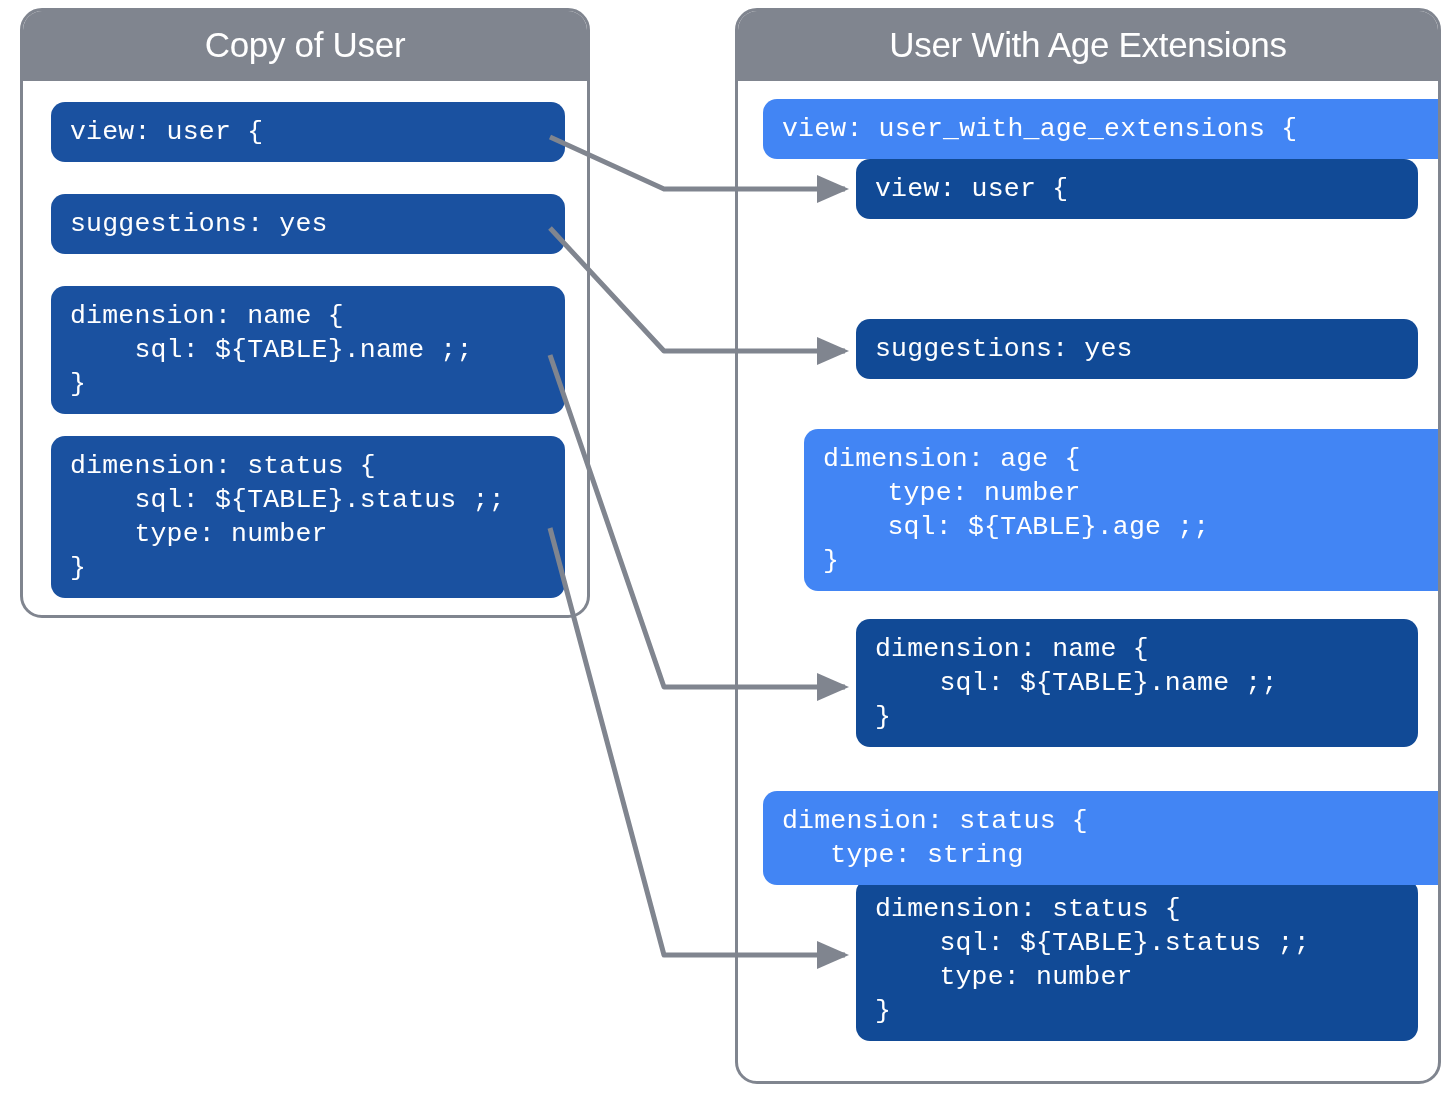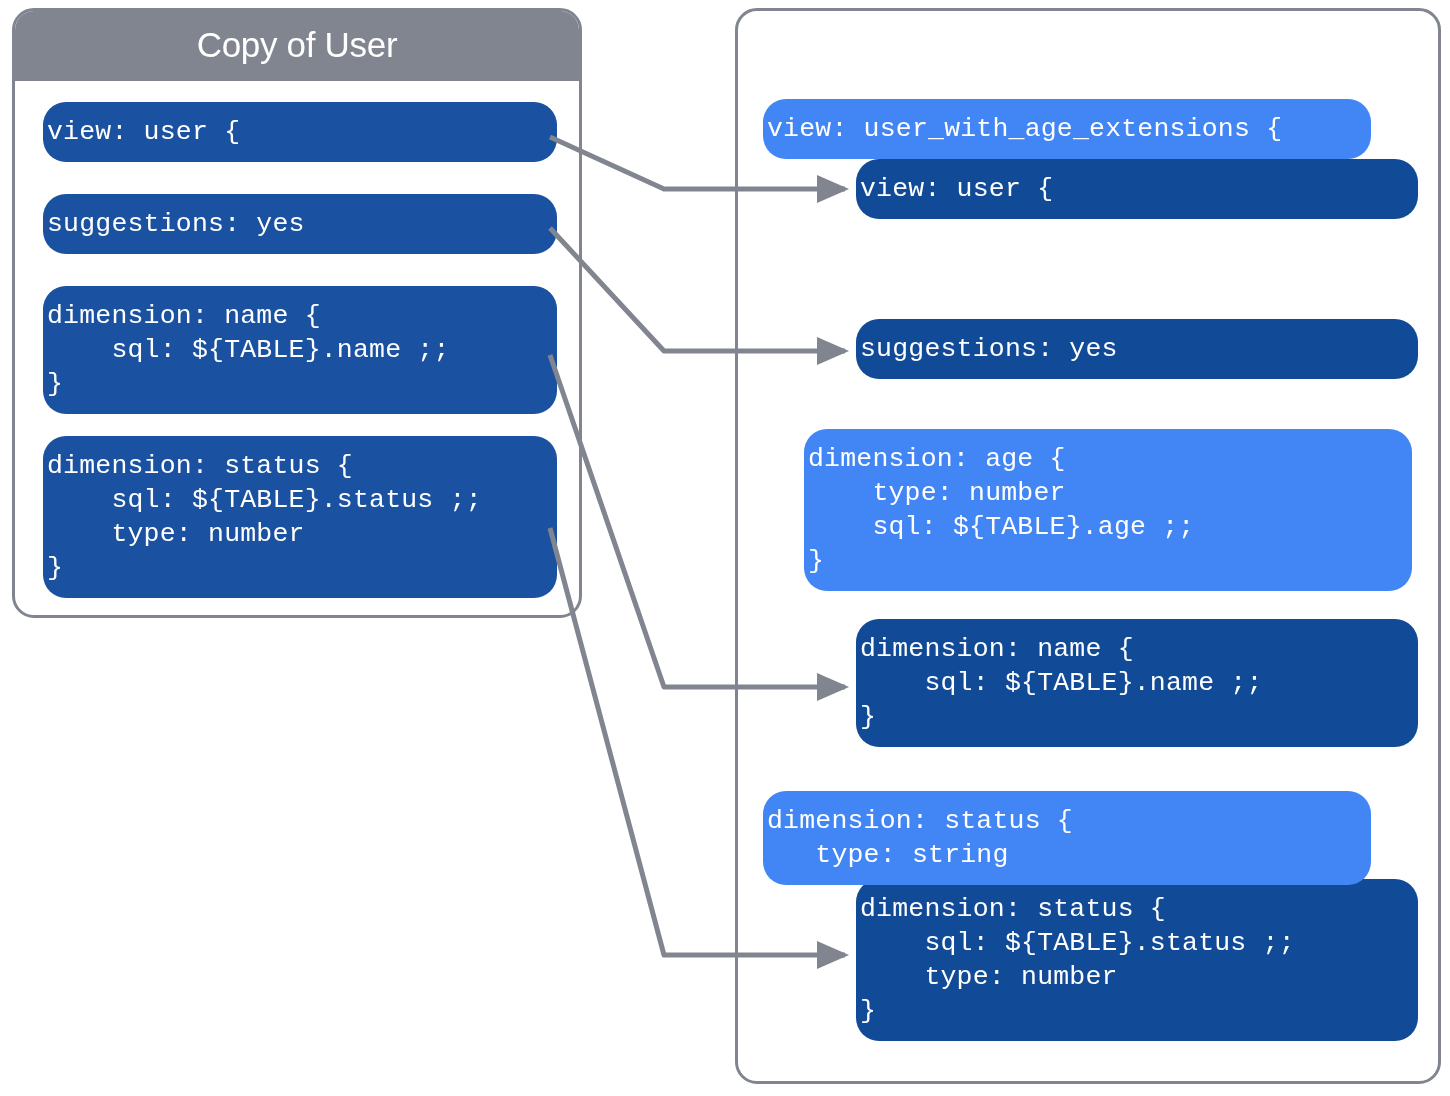--- a/index.html
+++ b/index.html
@@ -34,21 +34,21 @@
     color: #ffffff;
     text-align: center;
     font-family: "Liberation Sans", sans-serif;
     font-size: 35px;
     font-weight: 400;
     line-height: 1;
     letter-spacing: -0.3px;
     white-space: nowrap;
   }
   #panel-left {
-    left: 12px;
+    left: 20px;
     top: 8px;
     width: 570px;
     height: 610px;
   }
   #panel-left .panel-header {
     padding: 16px 0 19px 0;
   }
   #panel-right {
     left: 735px;
     top: 8px;
@@ -56,44 +56,44 @@
     height: 1076px;
   }
   #panel-right .panel-header {
     padding: 16px 0 19px 0;
   }
 
   
   .code-block {
     position: absolute;
     box-sizing: border-box;
-    border-radius: 23px;
+    border-radius: 14px;
     color: #ffffff;
     font-family: "Liberation Mono", "DejaVu Sans Mono", monospace;
     font-size: 26.5px;
     line-height: 34px;
     letter-spacing: 0.2px;
     white-space: pre;
-    padding: 13px 18px 13px 4px;
+    padding: 13px 18px 13px 19px;
   }
   .blk-dark {
     background: #1a51a0;
   }
   .blk-navy {
     background: #114a96;
   }
   .blk-light {
     background: #4285f4;
   }
 
   
   .left-blk { left: 28px; width: 514px; }
 
   
-  .right-outer { left: 25px; width: 608px; }
+  .right-outer { left: 25px; width: 688px; }
   .right-inner { left: 118px; width: 562px; }
 
   
   #connectors {
     position: absolute;
     left: 0;
     top: 0;
     width: 1450px;
     height: 1096px;
     pointer-events: none;
@@ -115,20 +115,21 @@
     sql: ${TABLE}.name ;;
 }</div>
 
     <div class="code-block blk-dark left-blk" style="top:425px;">dimension: status {
     sql: ${TABLE}.status ;;
     type: number
 }</div>
   </div>
 
   <div class="panel" id="panel-right">
+    <div class="panel-header">User With Age Extensions</div>
 
     <div class="code-block blk-light right-outer" style="top:88px; z-index:3;">view: user_with_age_extensions {</div>
 
     <div class="code-block blk-navy right-inner" style="top:148px; z-index:2;">view: user {</div>
 
 
     <div class="code-block blk-navy right-inner" style="top:308px; z-index:2;">suggestions: yes</div>
 
     <div class="code-block blk-light right-outer" style="top:418px; z-index:3;margin-left:41px;">dimension: age {
     type: number

